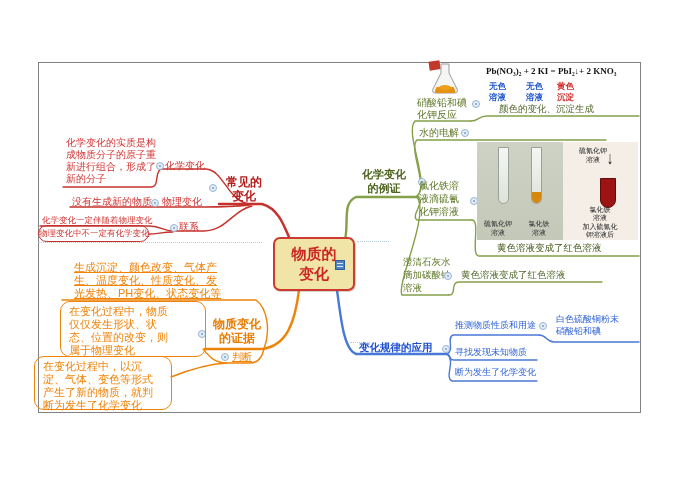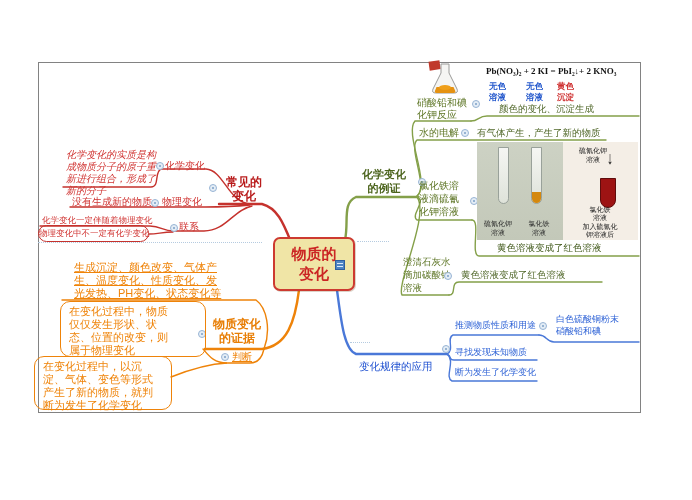--- a/index.html
+++ b/index.html
@@ -6,21 +6,21 @@
   #screen{position:relative;width:692px;height:500px;background:#ffffff;overflow:hidden;
           font-family:"Liberation Sans",sans-serif;}
   #frame{position:absolute;left:38px;top:62px;width:601px;height:349px;border:1.5px solid #828282;}
   svg.curves{position:absolute;left:0;top:0;width:692px;height:500px;}
   .t{position:absolute;white-space:pre-line;line-height:1.2;}
   .center{text-align:center;}
   
   .red{color:#d03432;}  .redb{color:#b91c1c;font-weight:bold;}
   .grn{color:#5e7626;}  .grnd{color:#51682a;} .grnb{color:#4c641d;font-weight:bold;}
   .org{color:#ef8308;text-decoration:underline;}  .orgb{color:#e87e05;font-weight:bold;}
-  .blu{color:#2f63d6;}  .blub{color:#1d4fd0;font-weight:normal;margin-top:19px;}
+  .blu{color:#2f63d6;}  .blub{color:#1d4fd0;font-weight:bold;}
   .s8{font-size:8.5px;} .s9{font-size:9px;} .s95{font-size:9.5px;} .s10{font-size:10px;}
   .s11{font-size:11px;line-height:1.18;} .s12{font-size:12px;line-height:1.18;}
   
   #central{position:absolute;left:273px;top:237px;width:82px;height:54px;background:#f0e5a6;
            border:2px solid #cd3a30;border-radius:7px;box-sizing:border-box;
            box-shadow:1px 1px 0 rgba(120,80,40,.25);}
   #central .lbl{position:absolute;left:0;right:0;top:5px;text-align:center;font-size:15px;
                 font-weight:bold;color:#cb2524;white-space:pre-line;line-height:1.35;}
   .notes-icon{position:absolute;right:8px;top:21px;width:10px;height:10px;background:#4d83c3;
               border:1px solid #2e5e9e;box-sizing:border-box;}
@@ -120,21 +120,21 @@
 变化</div>
     <div class="notes-icon"></div>
   </div>
 
   <div class="t redb s12 center" style="left:219px;top:175px;width:50px;">常见的
 变化</div>
   <div class="exp" style="left:209px;top:184px;"></div>
 
   <div class="t red s10" style="left:165px;top:160px;">化学变化</div>
   <div class="exp" style="left:156px;top:162px;"></div>
-  <div class="t red s10" style="left:66px;top:149px;font-style:italic;">化学变化的实质是构
+  <div class="t red s10" style="left:66px;top:137px;">化学变化的实质是构
 成物质分子的原子重
 新进行组合，形成了
 新的分子</div>
 
   <div class="t red s10" style="left:162px;top:196px;">物理变化</div>
   <div class="exp" style="left:151px;top:199px;"></div>
   <div class="t red s10" style="left:72px;top:196px;">没有生成新的物质</div>
 
   <div class="t red s10" style="left:179px;top:221px;">联系</div>
   <div class="exp" style="left:170px;top:224px;"></div>
@@ -160,21 +160,20 @@
   <div class="legend blue" style="left:489px;">无色
 溶液</div>
   <div class="legend blue" style="left:526px;">无色
 溶液</div>
   <div class="legend redl" style="left:557px;">黄色
 沉淀</div>
   <div class="t grnd s95" style="left:499px;top:103px;">颜色的变化、沉淀生成</div>
 
   <div class="t grn s10" style="left:419px;top:127px;">水的电解</div>
   <div class="exp" style="left:461px;top:129px;"></div>
-  <div class="t grnd s95" style="left:477px;top:127px;">有气体产生，产生了新的物质</div>
 
   <div class="t grn s10" style="left:419px;top:179px;line-height:1.3;">氯化铁溶
 液滴硫氰
 化钾溶液</div>
   <div class="exp" style="left:470px;top:197px;"></div>
 
   <div id="exp-image">
     <div id="photo">
       <div class="tube" style="left:21px;"></div>
       <div class="tube" style="left:54px;">

